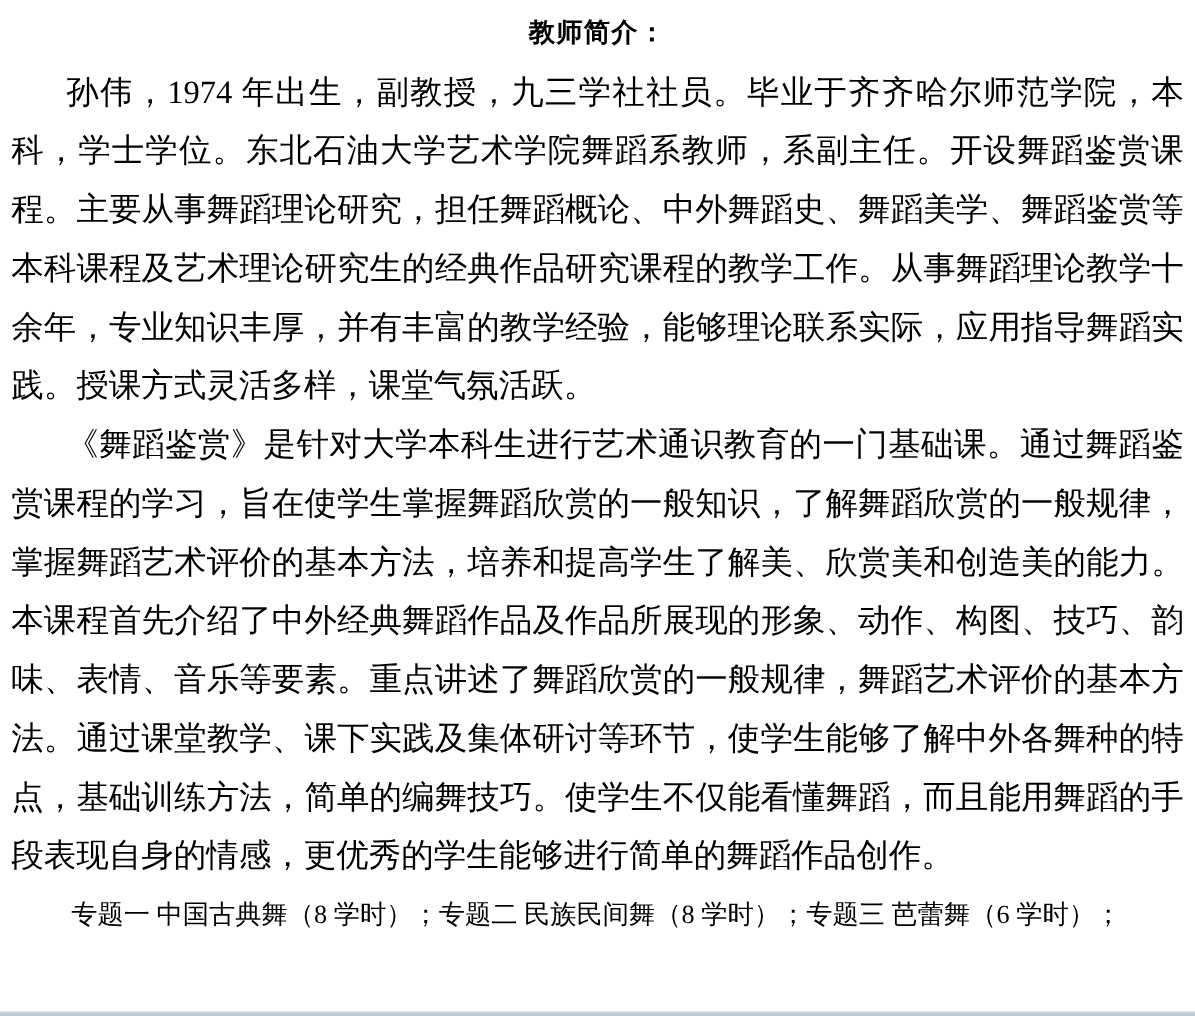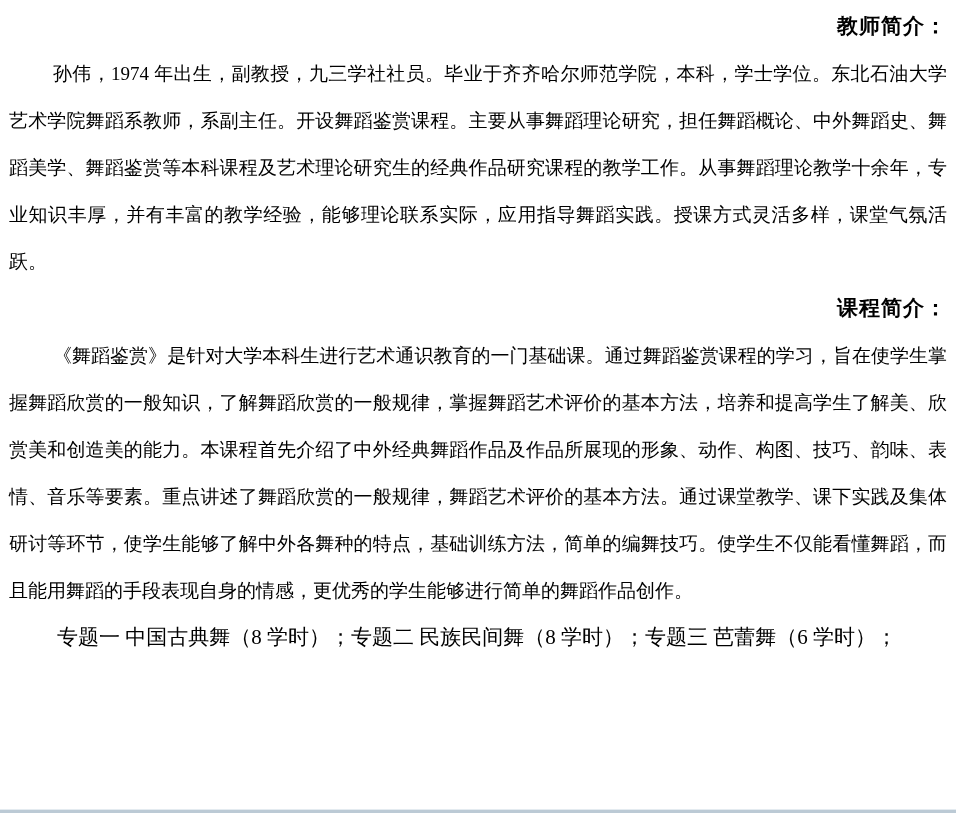--- a/index.html
+++ b/index.html
@@ -18,26 +18,26 @@
       width: 956px;
       height: 813px;
       padding: 3px 9px 0 9px;
       background: #ffffff;
     }
     .section-heading {
       margin: 0;
       font-size: 21px;
       font-weight: bold;
       line-height: 47px;
-      text-align: right;
+      text-align: center;
       letter-spacing: 1px;
     }
     .body-paragraph {
       margin: 0;
-      font-size: 19px;
+      font-size: 26px;
       line-height: 47px;
       text-align: justify;
       text-justify: inter-character;
       text-indent: 44px;
     }
     .chapter-line {
       margin: 0;
       font-size: 21px;
       line-height: 47px;
       padding-left: 48px;
@@ -57,21 +57,20 @@
   </style>
 </head>
 <body>
 
 <div class="page">
 
   <h2 class="section-heading">教师简介：</h2>
 
   <p class="body-paragraph">孙伟，1974 年出生，副教授，九三学社社员。毕业于齐齐哈尔师范学院，本科，学士学位。东北石油大学艺术学院舞蹈系教师，系副主任。开设舞蹈鉴赏课程。主要从事舞蹈理论研究，担任舞蹈概论、中外舞蹈史、舞蹈美学、舞蹈鉴赏等本科课程及艺术理论研究生的经典作品研究课程的教学工作。从事舞蹈理论教学十余年，专业知识丰厚，并有丰富的教学经验，能够理论联系实际，应用指导舞蹈实践。授课方式灵活多样，课堂气氛活跃。</p>
 
-  <h2 class="section-heading">课程简介：</h2>
 
   <p class="body-paragraph">《舞蹈鉴赏》是针对大学本科生进行艺术通识教育的一门基础课。通过舞蹈鉴赏课程的学习，旨在使学生掌握舞蹈欣赏的一般知识，了解舞蹈欣赏的一般规律，掌握舞蹈艺术评价的基本方法，培养和提高学生了解美、欣赏美和创造美的能力。本课程首先介绍了中外经典舞蹈作品及作品所展现的形象、动作、构图、技巧、韵味、表情、音乐等要素。重点讲述了舞蹈欣赏的一般规律，舞蹈艺术评价的基本方法。通过课堂教学、课下实践及集体研讨等环节，使学生能够了解中外各舞种的特点，基础训练方法，简单的编舞技巧。使学生不仅能看懂舞蹈，而且能用舞蹈的手段表现自身的情感，更优秀的学生能够进行简单的舞蹈作品创作。</p>
 
 
   <p class="chapter-line">专题一 中国古典舞（8 学时）；专题二 民族民间舞（8 学时）；专题三 芭蕾舞（6 学时）；</p>
 
 
   <div class="bottom-rule"></div>
 
 </div>

